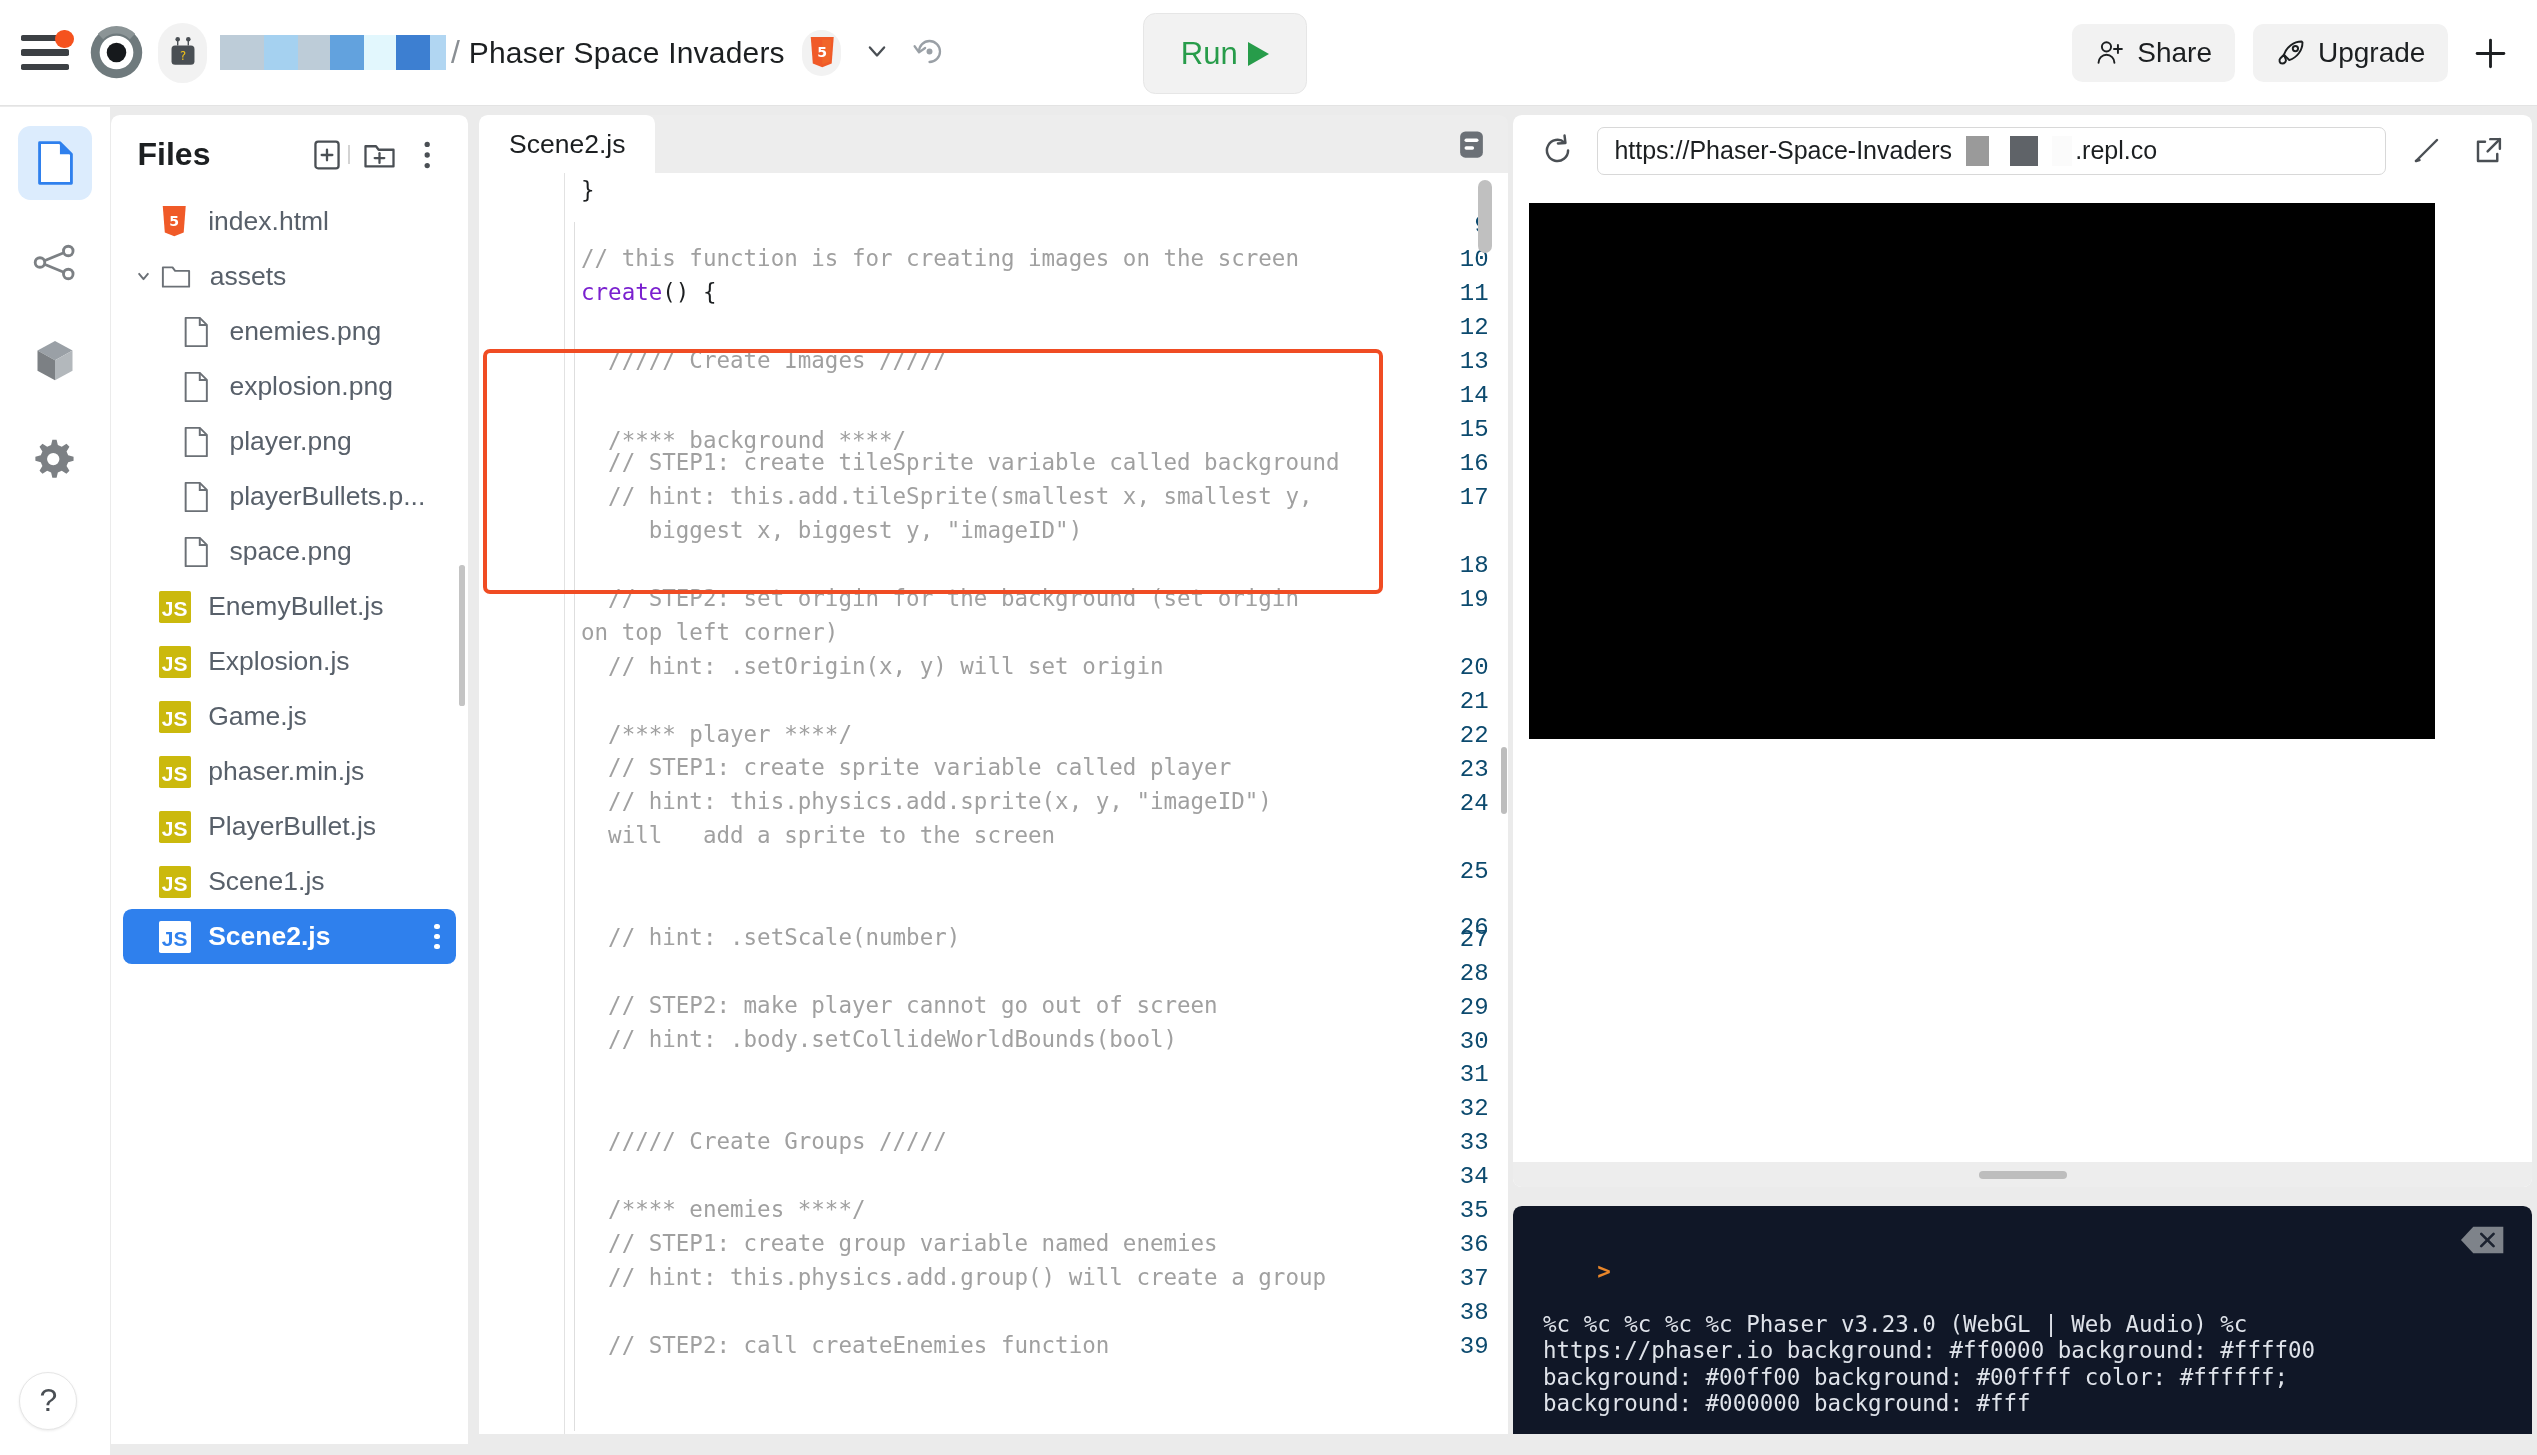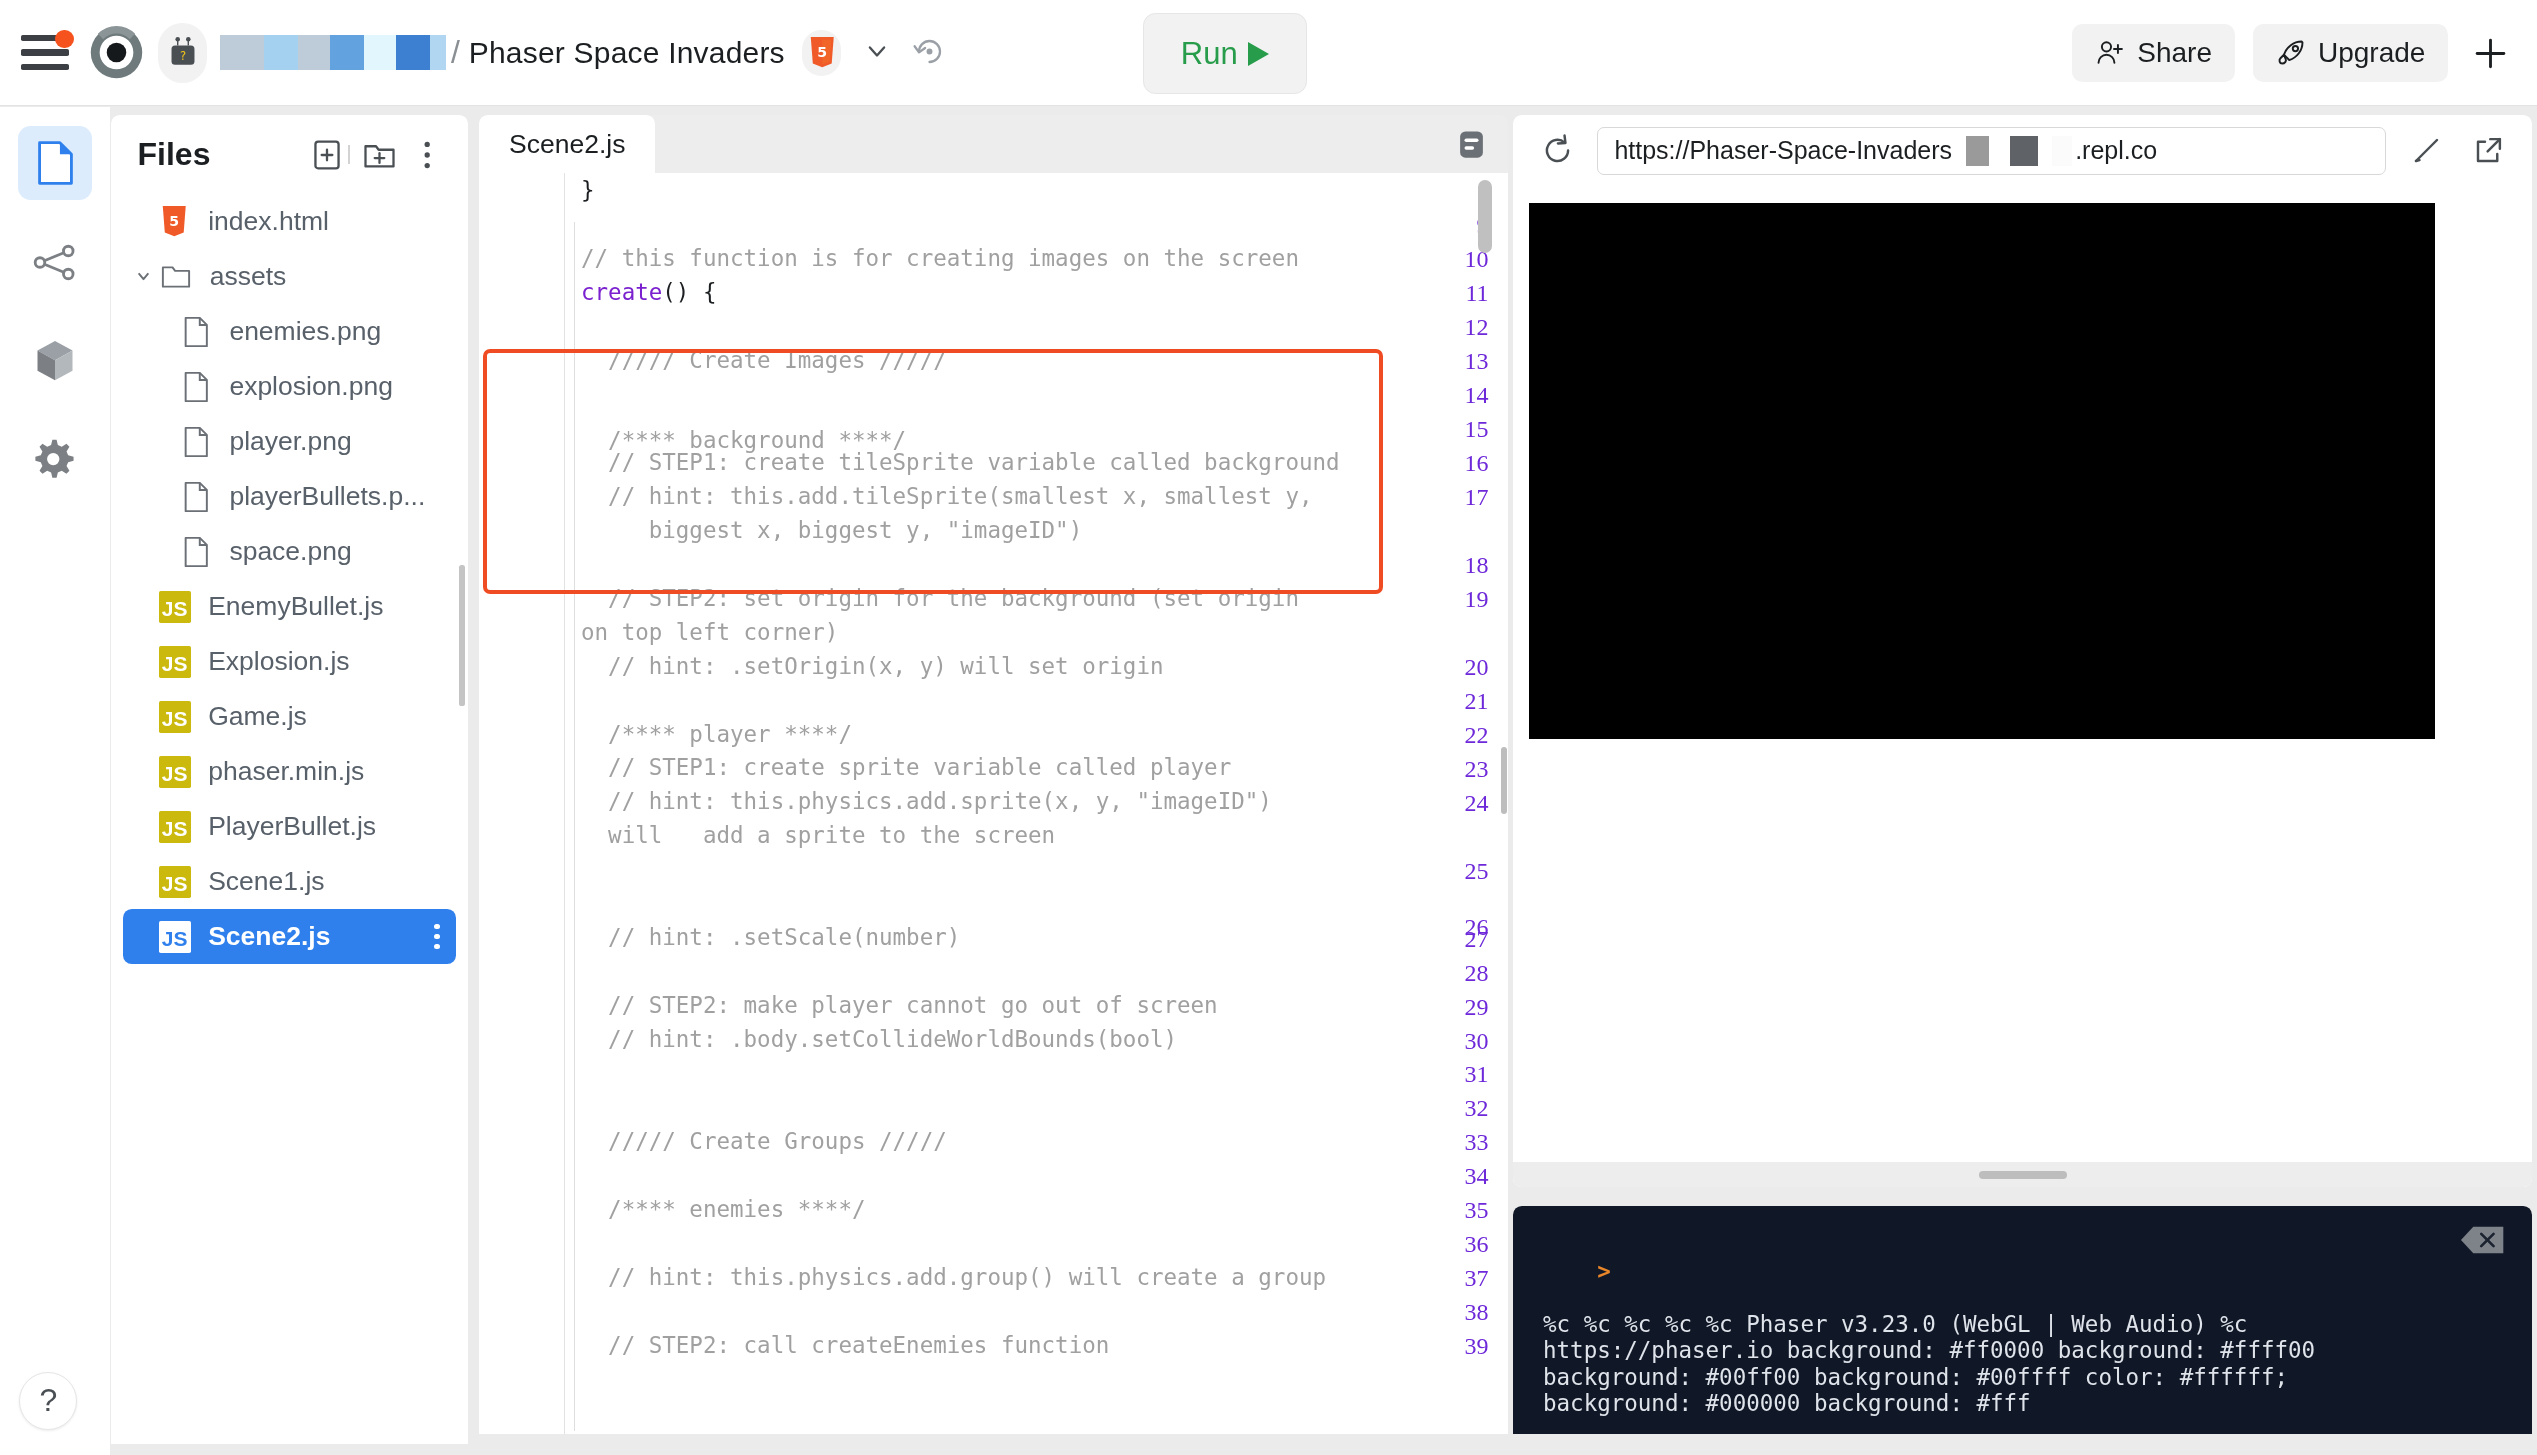--- a/index.html
+++ b/index.html
@@ -164,22 +164,22 @@
     position: absolute; left: 86px; top: 0; right: 0; height: 100%;
     font-family: "DejaVu Sans Mono", monospace;
     font-size: 22.5px; line-height: 34px;
   }
   .indent-guide {
     position: absolute; left: 95px; top: 49px; width: 0.9px; height: 1209px;
     background: #dedede;
   }
   .ln {
     position: absolute; right: 19.4px;
-    font-family: Liberation Serif, serif;
-    font-size: 24px; color: #6d28d9; text-align: right;
+    font-family: Liberation Mono, monospace;
+    font-size: 24px; color: #0c4a6e; text-align: right;
   }
   .cl {
     position: absolute; left: 16px; white-space: pre;
     color: #a0a0a0;
   }
   .annot-box {
     position: absolute; left: 4.4px; top: 176px;
     width: 900px; height: 245px;
     border: 4.4px solid #f04c23; border-radius: 7px;
     pointer-events: none;
@@ -558,20 +558,21 @@
         <div class="cl" style="top: 476px;">  // hint: .setOrigin(x, y) will set origin</div>
         <div class="cl" style="top: 544px;">  /**** player ****/</div>
         <div class="cl" style="top: 577px;">  // STEP1: create sprite variable called player</div>
         <div class="cl" style="top: 611px;">  // hint: this.physics.add.sprite(x, y, "imageID")</div>
         <div class="cl" style="top: 645px;">  will   add a sprite to the screen</div>
         <div class="cl" style="top: 747px;">  // hint: .setScale(number)</div>
         <div class="cl" style="top: 815px;">  // STEP2: make player cannot go out of screen</div>
         <div class="cl" style="top: 849px;">  // hint: .body.setCollideWorldBounds(bool)</div>
         <div class="cl" style="top: 951px;">  ///// Create Groups /////</div>
         <div class="cl" style="top: 1019px;">  /**** enemies ****/</div>
+        <div class="cl" style="top: 1053px;">  // STEP1: create group variable named enemies</div>
         <div class="cl" style="top: 1087px;">  // hint: this.physics.add.group() will create a group</div>
         <div class="cl" style="top: 1155px;">  // STEP2: call createEnemies function</div>
       </div>
     <div id="gutter-nums">
         <div class="ln" style="top: 39px;">9</div>
         <div class="ln" style="top: 73px;">10</div>
         <div class="ln" style="top: 107px;">11</div>
         <div class="ln" style="top: 141px;">12</div>
         <div class="ln" style="top: 175px;">13</div>
         <div class="ln" style="top: 209px;">14</div>

